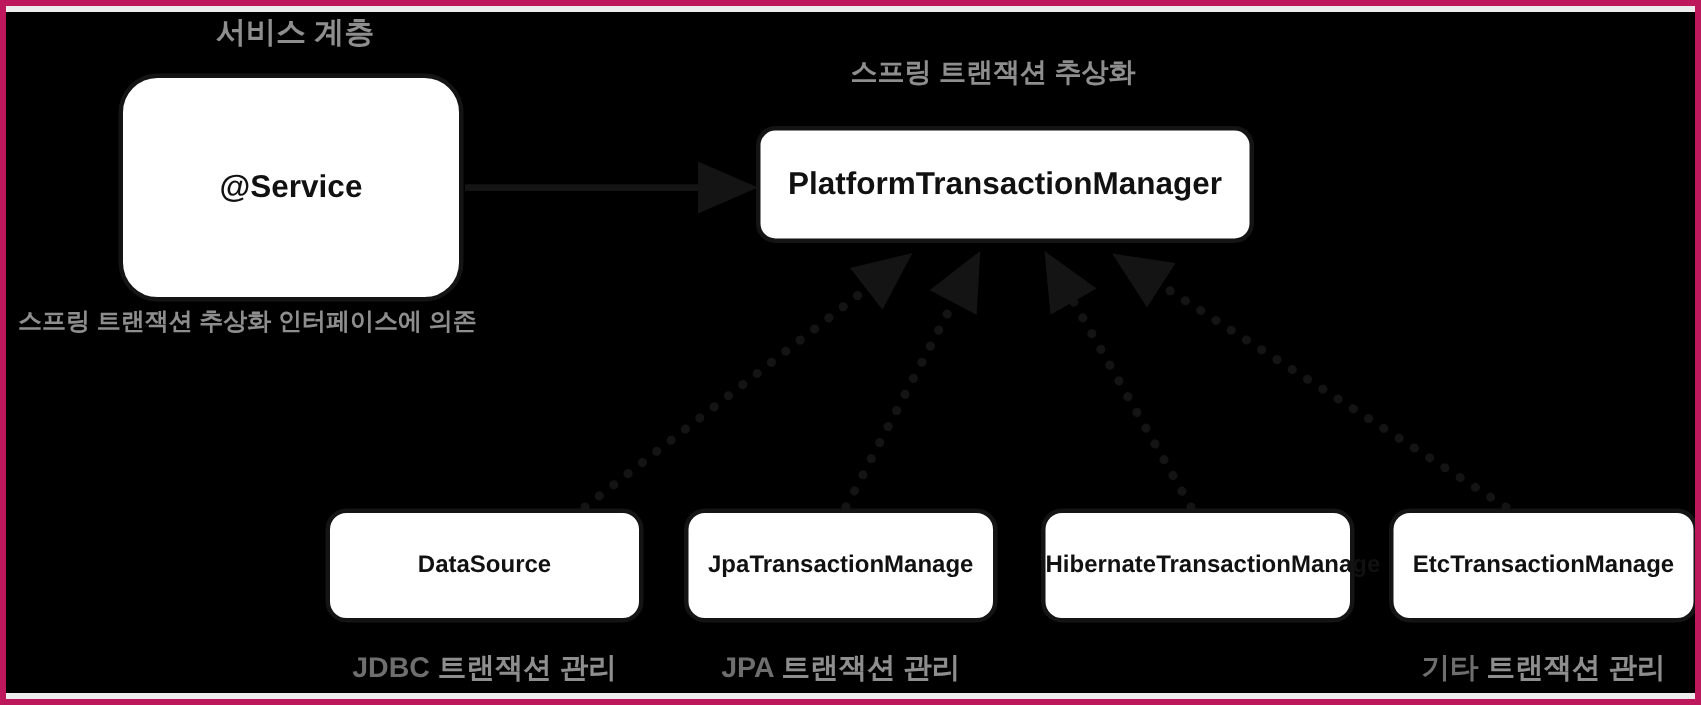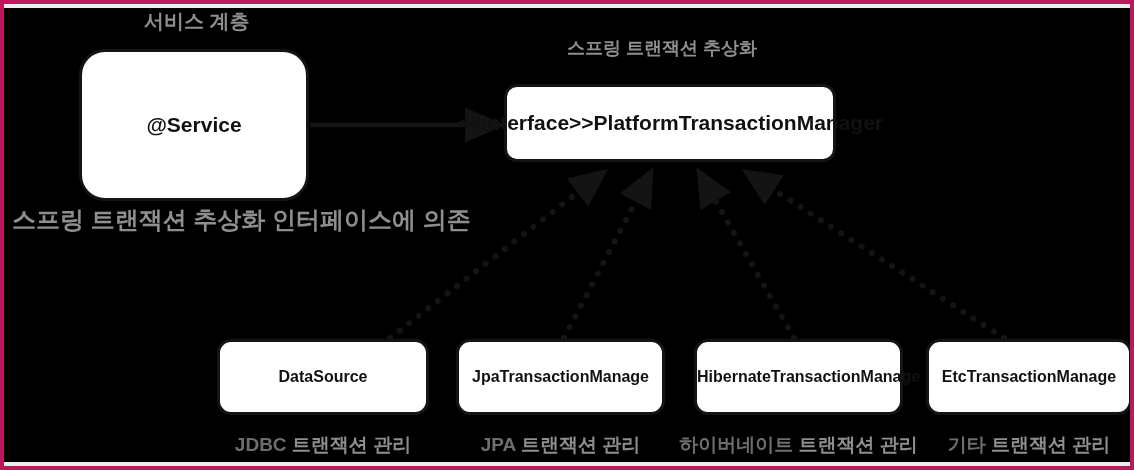--- a/index.html
+++ b/index.html
@@ -101,21 +101,21 @@
     font-size: 20px;
   }
   .cap-abstraction {
     left: 563px;
     top: 32px;
     font-size: 18px;
   }
   .cap-depends {
     left: 8px;
     top: 200px;
-    font-size: 24px;
+    font-size: 16px;
   }
   .cap-bottom {
     top: 428px;
     font-size: 19px;
     text-align: center;
   }
   .cap-bottom .strong { color: #6e6e6e; }
   .cap-jdbc      { left: 213px; width: 212px; }
   .cap-jpa       { left: 452px; width: 209px; }
   .cap-hibernate { left: 672px; width: 245px; }
@@ -151,21 +151,20 @@
 
   <div class="caption cap-abstraction">스프링 트랜잭션 추상화</div>
 
   <div class="caption cap-depends">스프링 트랜잭션 추상화 인터페이스에 의존</div>
 
   <div class="node node-service">
     <span class="node-line">@Service</span>
   </div>
 
   <div class="node node-interface">
-    <span class="node-line">&lt;&lt;interface&gt;&gt;</span>
     <span class="node-line">PlatformTransactionManager</span>
   </div>
 
   <div class="node impl impl-datasource">
     <span class="node-line">DataSource</span>
   </div>
 
   <div class="node impl impl-jpa">
     <span class="node-line">Jpa</span>
     <span class="node-line">TransactionManage</span>
@@ -182,21 +181,18 @@
   </div>
 
   <div class="caption cap-bottom cap-jpa">
     <span class="strong">JPA</span><span> 트랜잭션 관리</span>
   </div>
 
   <div class="caption cap-bottom cap-jdbc">
     <span class="strong">JDBC</span><span> 트랜잭션 관리</span>
   </div>
 
-  <div class="caption cap-bottom cap-hibernate">
-    <span class="strong">하이버네이트</span><span> 트랜잭션 관리</span>
-  </div>
 
   <div class="caption cap-bottom cap-etc">
     <span class="strong">기타</span><span> 트랜잭션 관리</span>
   </div>
 
 </div>
 
 </body></html>

